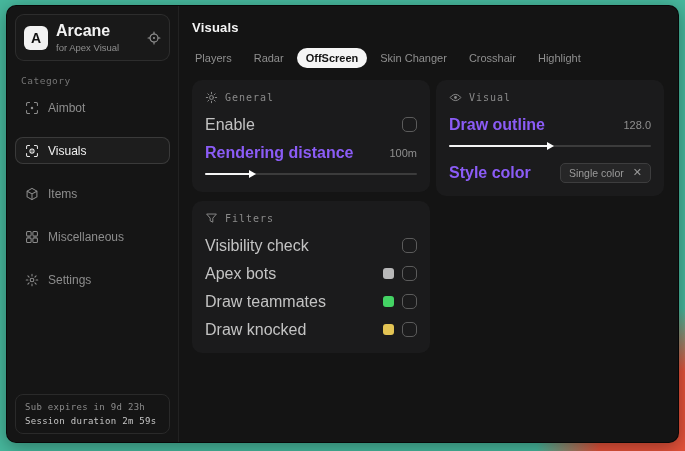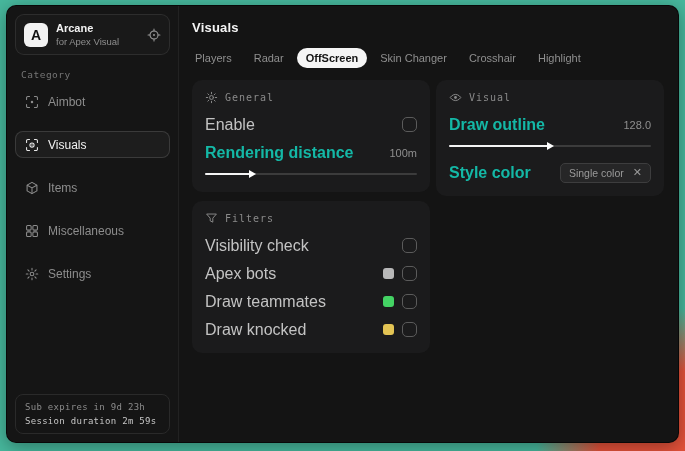--- a/index.html
+++ b/index.html
@@ -25,21 +25,21 @@
   .brand-card {
     border:1px solid rgba(255,255,255,.09); background:#191919;
     border-radius:9px; padding:7px 8px; display:flex; align-items:center; gap:8px;
   }
   .logo {
     width:24px; height:24px; border-radius:6px; background:#f2f2f2; color:#111;
     font-weight:bold; font-size:14px; display:flex; align-items:center; justify-content:center;
     flex:0 0 24px;
   }
   .brand-text { flex:1; min-width:0; }
-  .brand-name { font-size:11px; font-weight:bold; color:#f2f2f2; }
+  .brand-name { font-size:16px; font-weight:bold; color:#f2f2f2; }
   .brand-sub { font-size:9.5px; color:#8f8f8f; margin-top:2px; white-space:nowrap; }
   .brand-action { color:#9a9a9a; display:flex; align-items:center; cursor:pointer; }
   .category {
     font-family:"DejaVu Sans Mono", monospace;
     font-size:9.5px; color:#757575; letter-spacing:.5px;
     margin:14px 6px 8px;
   }
   .nav { display:flex; flex-direction:column; gap:16px; }
   .nav-item {
     display:flex; align-items:center; gap:9px; padding:6px 9px;
@@ -75,21 +75,21 @@
   }
   .panel-header {
     display:flex; align-items:center; gap:7px;
     font-family:"DejaVu Sans Mono", monospace;
     font-size:10px; color:#8a8a8a; letter-spacing:1px; margin-bottom:10px;
   }
   .panel-header .icon { display:flex; color:#8a8a8a; }
   .row { display:flex; align-items:center; gap:8px; min-height:21px; margin-top:7px; }
   .row:first-of-type { margin-top:0; }
   .lbl { font-size:16px; color:#c3c3c3; flex:1; }
-  .lbl.strong { color:#14b8a6; font-weight:bold; }
+  .lbl.strong { color:#8b5cf6; font-weight:bold; }
   .val { font-size:11px; color:#8f8f8f; }
   .checkbox {
     width:15px; height:15px; border:1px solid #5b5b5b; border-radius:5px;
     background:transparent; cursor:pointer; flex:0 0 15px;
   }
   .swatch { width:11px; height:11px; border-radius:3px; flex:0 0 11px; }
   .slider { position:relative; height:10px; margin-top:6px; cursor:pointer; }
   .slider .track {
     position:absolute; left:0; right:0; top:4px; height:2px;
     background:#3c3c3c; border-radius:2px;

